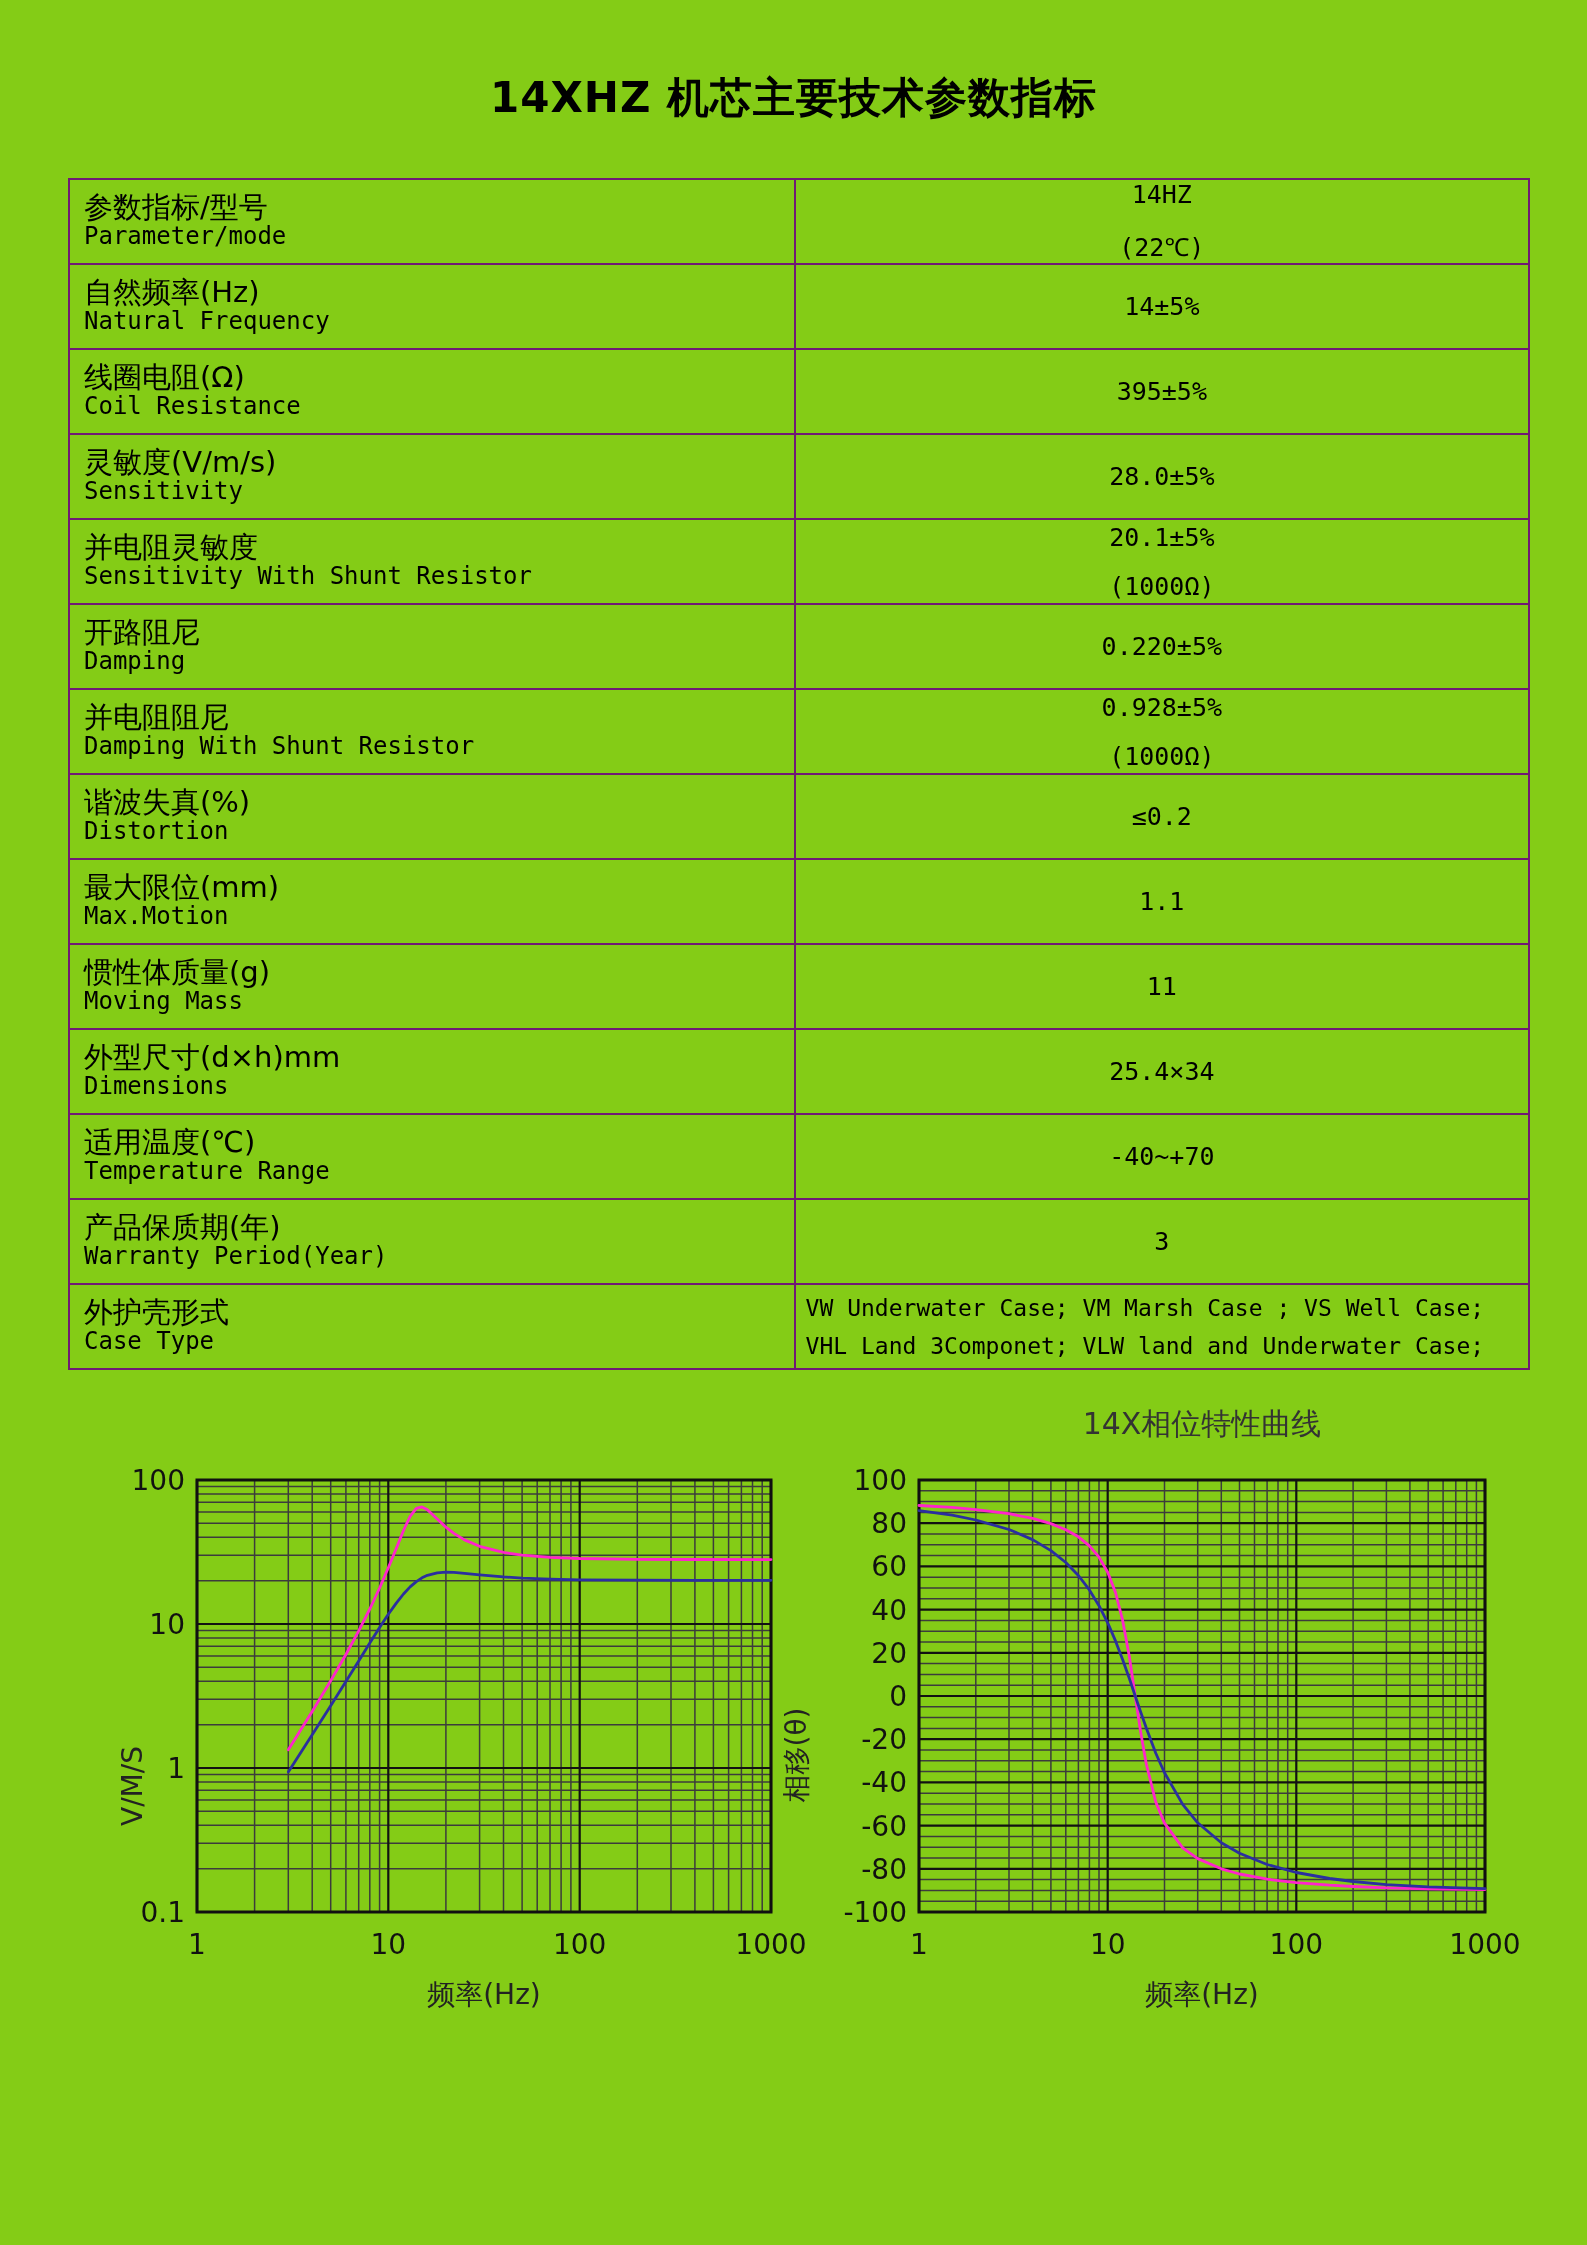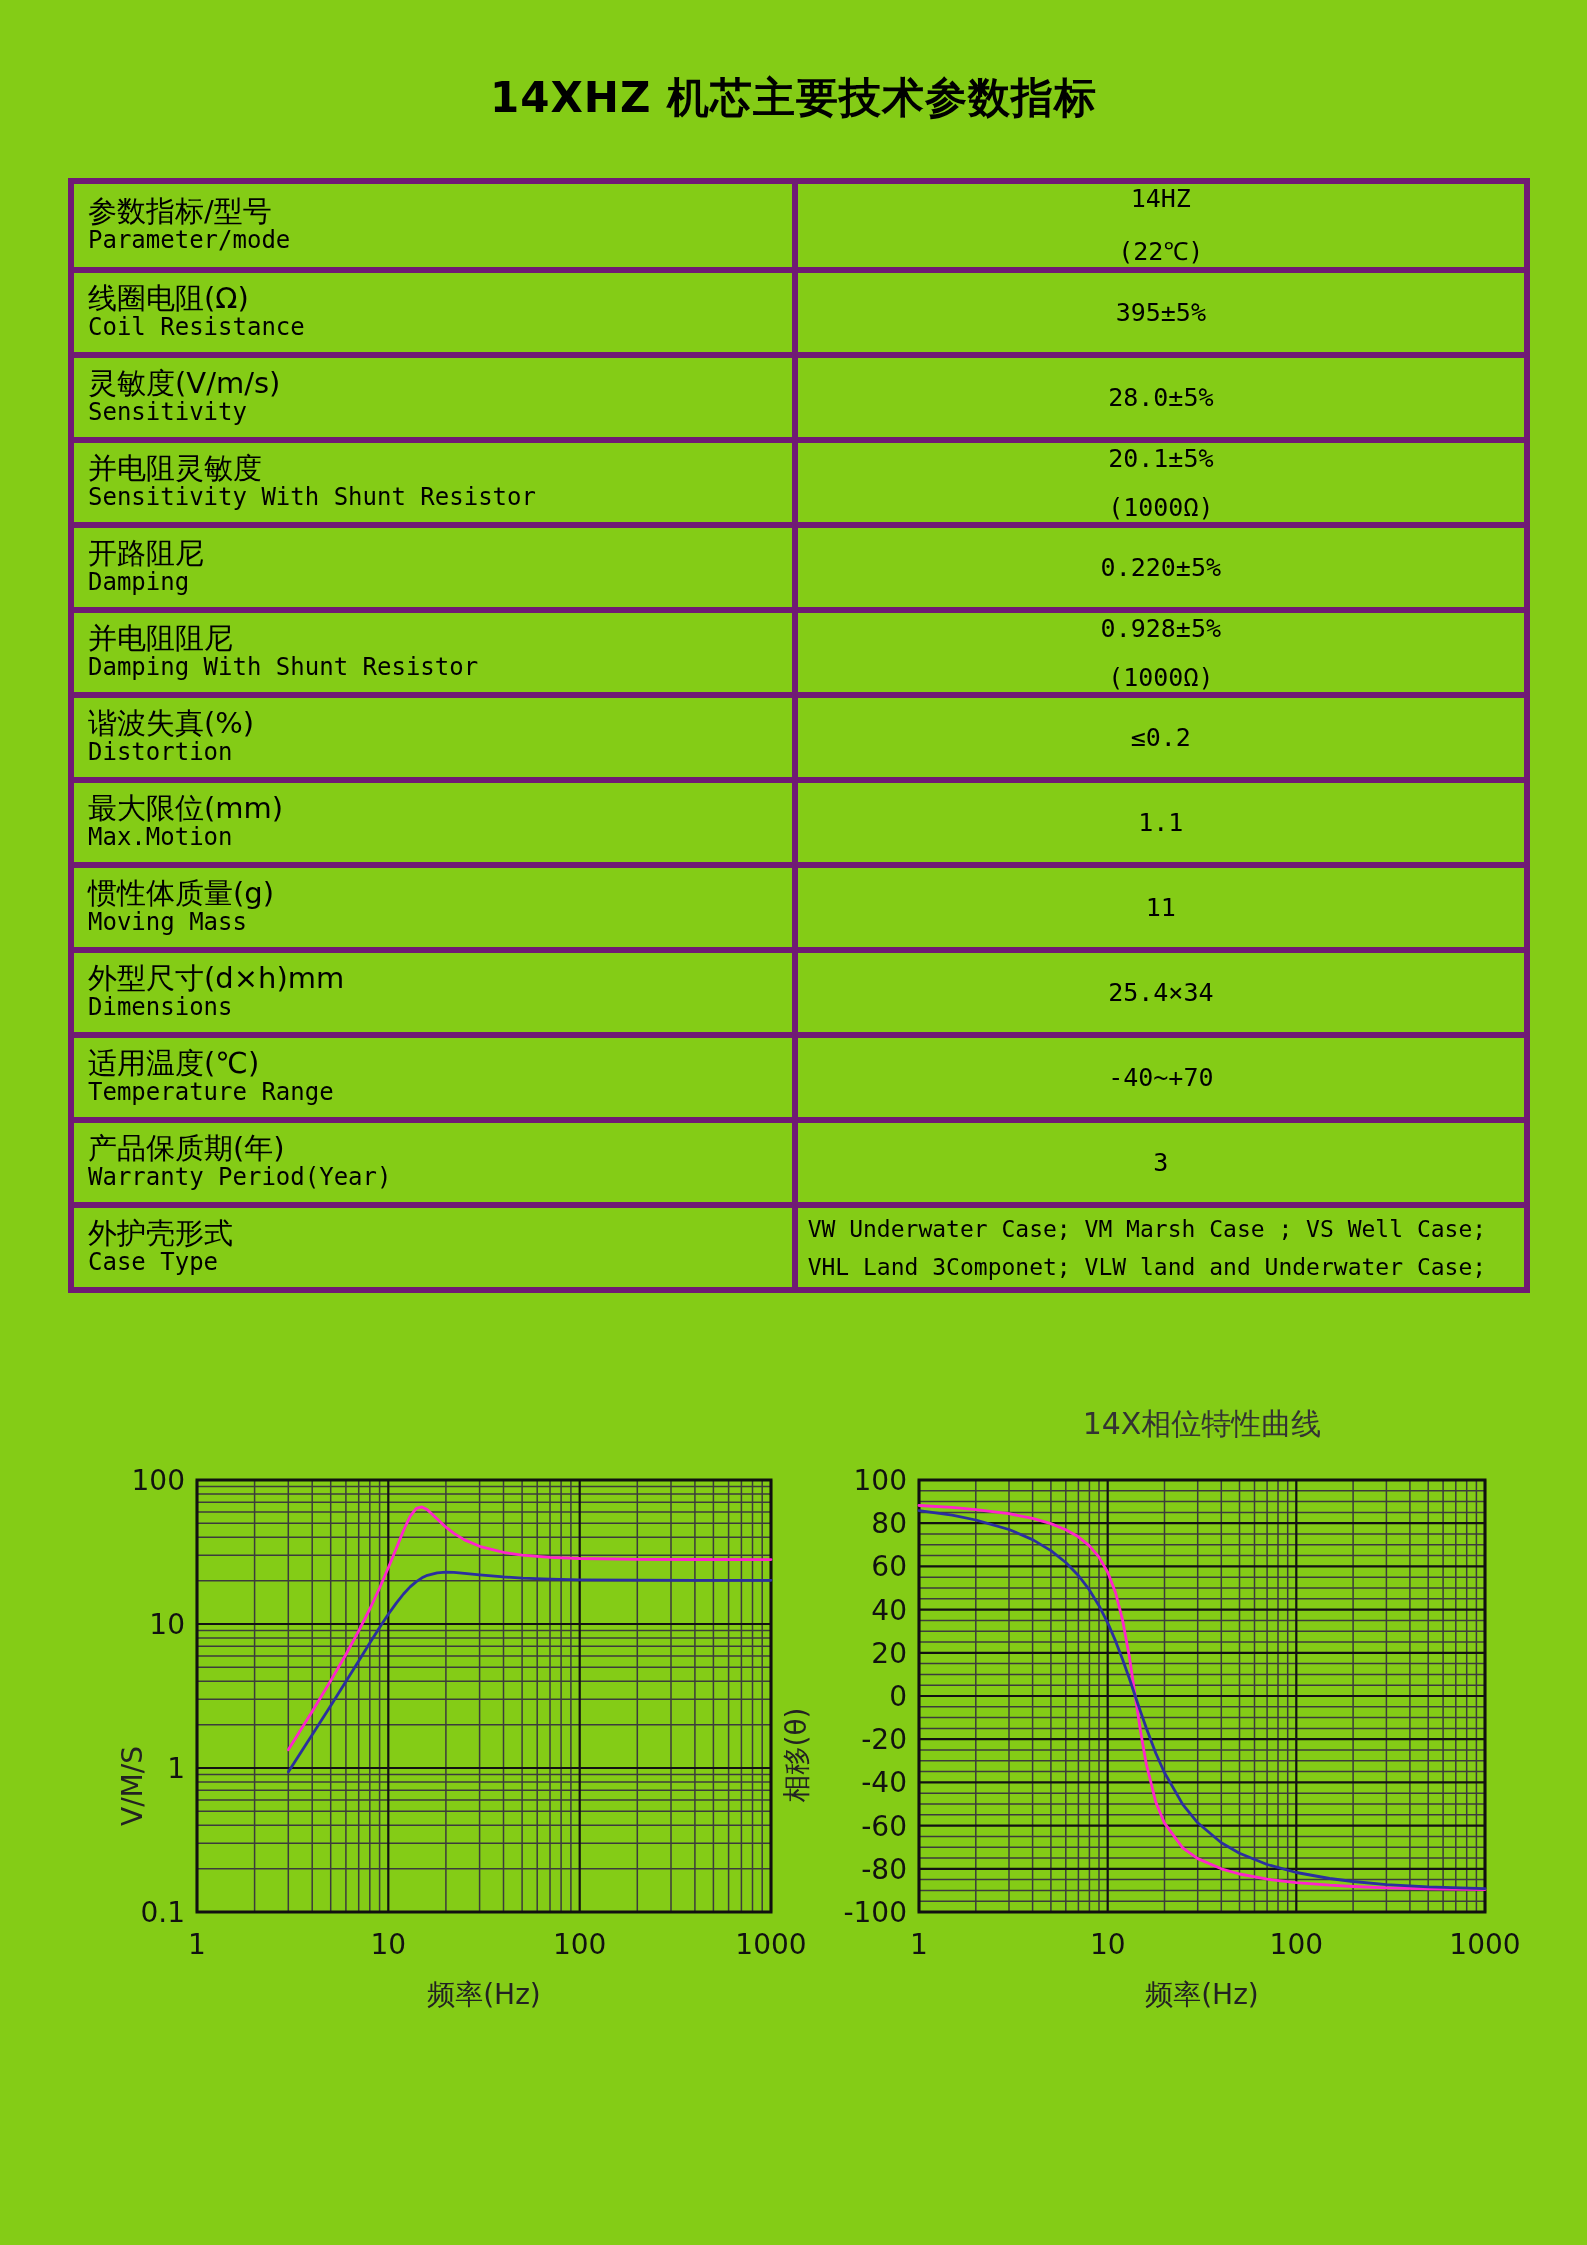--- a/index.html
+++ b/index.html
@@ -4,21 +4,21 @@
 <style>
   html,body{margin:0;padding:0;background:#fff;}
   .page{position:relative;width:1587px;height:2245px;background:#84cc16;overflow:hidden;
         font-family:"DejaVu Sans",sans-serif;color:#000;}
   .doc-title{position:absolute;top:70px;left:0;width:100%;text-align:center;
         font-size:42px;font-weight:bold;letter-spacing:1px;margin:0;}
   
   table.spec{position:absolute;left:68px;top:178px;width:1462px;border-collapse:collapse;table-layout:fixed;}
   table.spec col.c1{width:49.7%;} table.spec col.c2{width:50.3%;}
   table.spec tr{height:85px;}
-  table.spec td{border:6px solid #701a75;padding:0;vertical-align:middle;}
+  table.spec td{border:2px solid #701a75;padding:0;vertical-align:middle;}
   .param-inner{height:100%;box-sizing:border-box;display:flex;flex-direction:column;
         justify-content:space-between;padding:8px 8px 10px 14px;}
   .zh{font-size:29px;line-height:32px;font-family:"DejaVu Sans",sans-serif;}
   .en{font-size:24px;line-height:27px;font-family:"DejaVu Sans Mono",monospace;}
   .value-inner{height:100%;box-sizing:border-box;display:flex;flex-direction:column;
         justify-content:center;align-items:center;gap:20px;
         font-family:"DejaVu Sans Mono",monospace;font-size:25px;}
   .value-inner.left{align-items:flex-start;padding-left:10px;font-size:23px;gap:12px;}
   
   .chart{position:absolute;top:1390px;height:660px;}
@@ -54,20 +54,33 @@
           <td>
             <div class="param-inner">
               <div class="zh">参数指标/型号</div>
               <div class="en">Parameter/mode</div>
             </div>
           </td>
           <td>
             <div class="value-inner">
               <div>14HZ</div>
               <div>(22℃)</div>
+            </div>
+          </td>
+        </tr>
+        <tr>
+          <td>
+            <div class="param-inner">
+              <div class="zh">自然频率(Hz)</div>
+              <div class="en">Natural Frequency</div>
+            </div>
+          </td>
+          <td>
+            <div class="value-inner">
+              <div>14±5%</div>
             </div>
           </td>
         </tr>
         <tr>
           <td>
             <div class="param-inner">
               <div class="zh">线圈电阻(Ω)</div>
               <div class="en">Coil Resistance</div>
             </div>
           </td>

